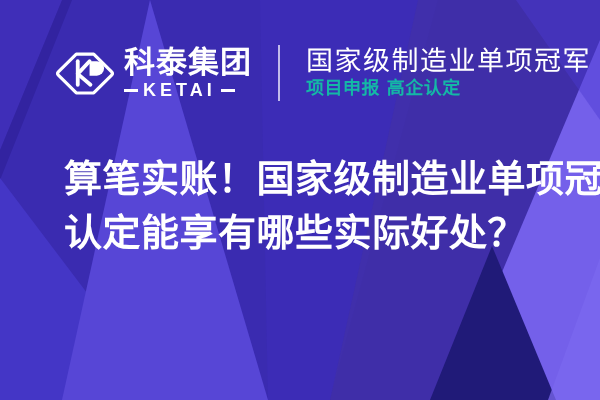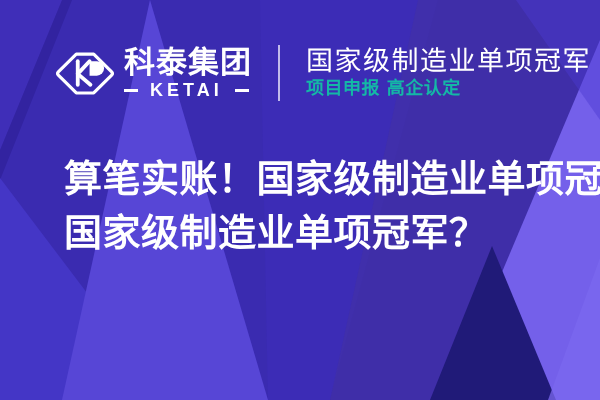--- a/index.html
+++ b/index.html
@@ -67,21 +67,21 @@
     font-weight: 700;
     letter-spacing: 1px;
     white-space: nowrap;
     font-family: "DejaVu Sans", "Liberation Sans", sans-serif;
   }
 
   .logo-en-row {
     display: flex;
     align-items: center;
     margin-top: 3px;
-    gap: 12px;
+    gap: 5px;
   }
 
   .logo-rule {
     display: block;
     width: 14px;
     height: 3px;
     background: #ffffff;
     flex: 0 0 auto;
   }
 
@@ -207,16 +207,16 @@
     <div class="divider"></div>
 
     <div class="tagline">
       <div class="tagline-main">国家级制造业单项冠军</div>
       <div class="tagline-sub">项目申报 高企认定</div>
     </div>
   </div>
 
   <div class="headline">
     <div class="headline-line">算笔实账！国家级制造业单项冠军</div>
-    <div class="headline-line">国家级制造业单项冠军？</div>
+    <div class="headline-line">认定能享有哪些实际好处？</div>
   </div>
 
 </div>
 
 </body></html>

